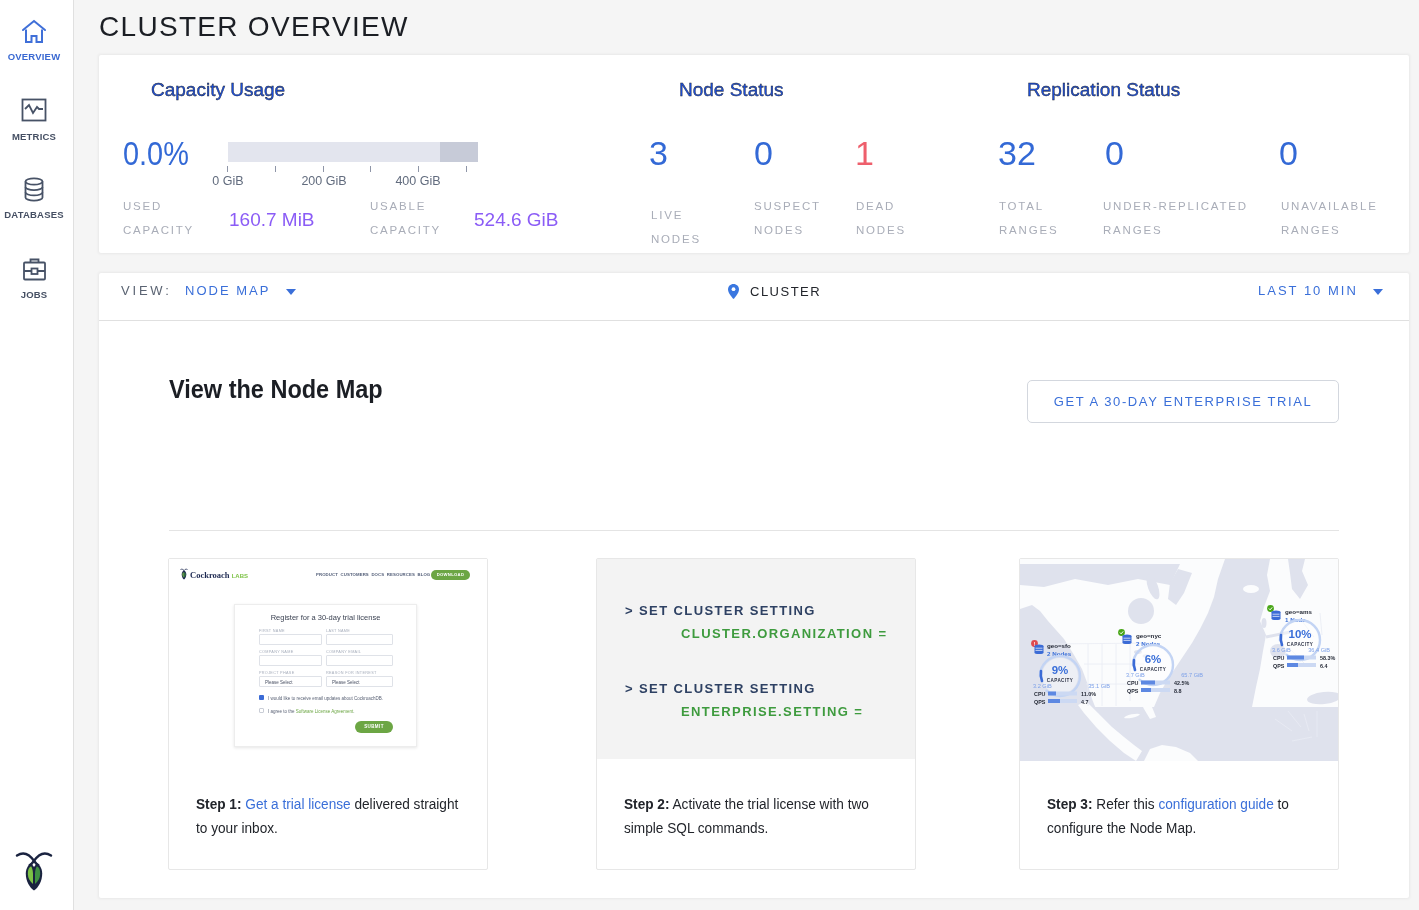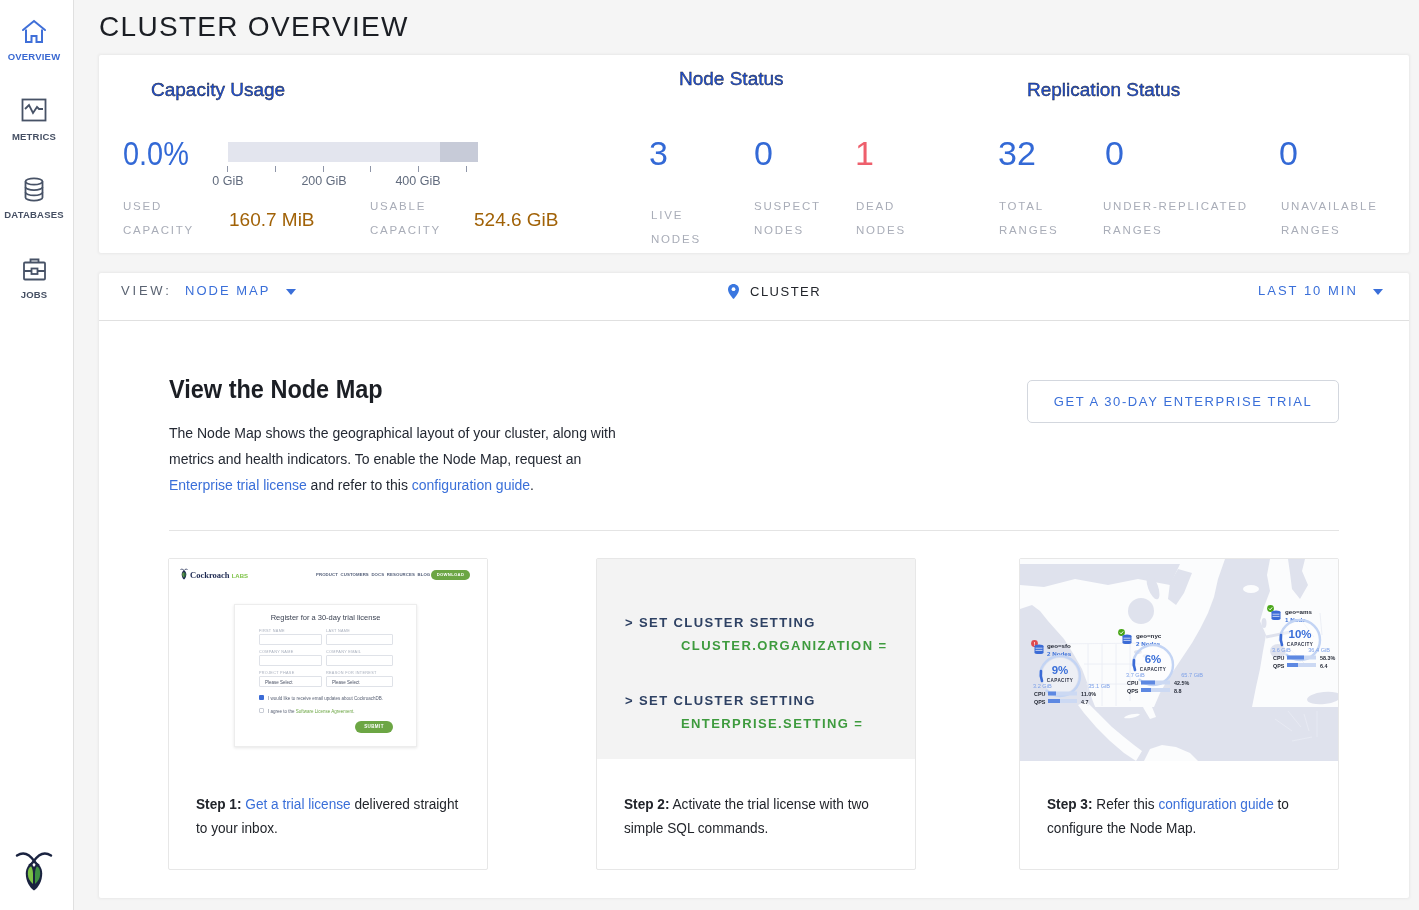--- a/index.html
+++ b/index.html
@@ -18,21 +18,21 @@
 
 
 .card { position:absolute; background:#fff; box-shadow:0 0 3px 1px rgba(0,0,0,0.055); border-radius:2px; }
 #summary { left:99px; top:55px; width:1310px; height:198px; }
 #lower { left:99px; top:273px; width:1310px; height:625px; }
 
 .sectitle { position:absolute; font-size:19px; font-weight:500; color:#1d4ed8; line-height:1;margin-left:28px; -webkit-text-stroke:0.4px #22252b; }
 .bignum { position:absolute; font-size:34px; color:#3369d6; line-height:1; }
 .bignum.red { color:#ee5f6c; }
 .statlabel { position:absolute; font-size:11.5px; font-weight:400; letter-spacing:1.8px; color:#a9adb8; line-height:24px; }
-.statval { position:absolute; font-size:19px; color:#a16207; line-height:1; }
+.statval { position:absolute; font-size:19px; color:#8b5cf6; line-height:1; }
 
 
 #capbar { position:absolute; left:129px; top:87px; width:250px; height:20px; background:#e3e5ee; }
 #capbar .dark { position:absolute; right:0; top:0; width:38px; height:20px; background:#c7cbd8; }
 .tick { position:absolute; top:111px; width:1px; height:6px; background:#8f96a8; }
 .ticklabel { position:absolute; top:119px; font-size:12.5px; color:#626c7e; width:80px; text-align:center; }
 
 
 #viewbar { position:absolute; left:0; top:0; width:1310px; height:48px; border-bottom:1px solid #e0e0e0; font-size:13px; }
 #viewbar .lbl { color:#5a6372; letter-spacing:2.8px; }
@@ -46,21 +46,21 @@
 a.lk { color:#3a6fd9; text-decoration:none; }
 #trialbtn { position:absolute; left:1027px; top:380px; width:312px; height:43px; border:1px solid #d3d7de; border-radius:5px; background:#fff; color:#3a6fd9; font-size:13px; letter-spacing:1.6px; text-align:center; line-height:41px; }
 #sep { position:absolute; left:169px; top:530px; width:1170px; height:1px; background:#e4e4e4; }
 
 
 .stepcard { position:absolute; width:320px; height:312px; border:1px solid #e7e7e7; border-radius:2px; background:#fff; }
 .steptext { position:absolute; left:27px; top:233px; width:320px; font-size:15.5px; line-height:24px; color:#22252b; transform:scaleX(0.88); transform-origin:left; }
 
 
 .codeblock { position:absolute; left:0; top:0; width:318px; height:200px; background:#f3f3f3; }
-.codeline { position:absolute; font-weight:bold; font-size:13px; letter-spacing:1.4px; color:#2e4163; white-space:nowrap; line-height:1;margin-top:12px; }
+.codeline { position:absolute; font-weight:bold; font-size:13px; letter-spacing:1.4px; color:#2e4163; white-space:nowrap; line-height:1; }
 .codeline.green { color:#3e9b3e; }
 
 
 .minisite { position:absolute; left:0; top:0; width:318px; height:202px; background:#fff; overflow:hidden; }
 </style>
 </head>
 <body>
 
 <div class="sidebar">
 
@@ -125,21 +125,21 @@
   <div class="tick" style="left:319px;"></div>
   <div class="tick" style="left:367px;"></div>
   <div class="ticklabel" style="left:89px;">0 GiB</div>
   <div class="ticklabel" style="left:185px;">200 GiB</div>
   <div class="ticklabel" style="left:279px;">400 GiB</div>
   <div class="statlabel" style="left:24px; top:139px;">USED<br>CAPACITY</div>
   <div class="statval" style="left:130px; top:155px;">160.7 MiB</div>
   <div class="statlabel" style="left:271px; top:139px;">USABLE<br>CAPACITY</div>
   <div class="statval" style="left:375px; top:155px;">524.6 GiB</div>
 
-  <div class="sectitle" style="left:552px; top:14px;">Node Status</div>
+  <div class="sectitle" style="left:552px; top:25px;">Node Status</div>
   <div class="bignum" style="left:550px; top:80.5px;">3</div>
   <div class="bignum" style="left:655px; top:80.5px;">0</div>
   <div class="bignum red" style="left:756px; top:80.5px;">1</div>
   <div class="statlabel" style="left:552px; top:148px;">LIVE<br>NODES</div>
   <div class="statlabel" style="left:655px; top:139px;">SUSPECT<br>NODES</div>
   <div class="statlabel" style="left:757px; top:139px;">DEAD<br>NODES</div>
 
   <div class="sectitle" style="left:900px; top:25px;">Replication Status</div>
   <div class="bignum" style="left:899px; top:80.5px;">32</div>
   <div class="bignum" style="left:1006px; top:80.5px;">0</div>
@@ -157,21 +157,20 @@
     <svg class="abs" style="left:629px; top:11px;" width="11" height="15" viewBox="0 0 11 15">
       <path d="M5.5 0 C2.4 0 0 2.4 0 5.4 C0 9.4 5.5 15 5.5 15 C5.5 15 11 9.4 11 5.4 C11 2.4 8.6 0 5.5 0 Z" fill="#3a77e0"></path>
       <circle cx="5.5" cy="5.2" r="1.9" fill="#fff"></circle>
     </svg>
     <span class="abs dark" style="left:651px; top:11px;">CLUSTER</span>
     <span class="abs blue" style="left:1159px; top:10px;">LAST 10 MIN</span>
     <span class="abs caret" style="left:1274px; top:16px;"></span>
   </div>
 
   <h2 class="nm" style="left:70px; top:104px;">View the Node Map</h2>
-  <div class="nmpara" style="left:70px; top:147px;">The Node Map shows the geographical layout of your cluster, along with<br>metrics and health indicators. To enable the Node Map, request an<br><a class="lk" href="#">Enterprise trial license</a> and refer to this <a class="lk" href="#">configuration guide</a>.</div>
   <div id="trialbtn" style="left:928px; top:107px;">GET A 30-DAY ENTERPRISE TRIAL</div>
   <div id="sep" style="left:70px; top:257px;"></div>
 
   <div class="stepcard" style="left:69px; top:285px;" id="sc1">
     <div class="minisite">
 
       <svg class="abs" style="left:11px; top:9px;" width="8" height="14" viewBox="0 0 8 14" fill="none">
         <path d="M0.5 1.5 C1.6 0.9, 2.9 1.1, 4 2.5 C5.1 1.1, 6.4 0.9, 7.5 1.5" stroke="#1d2951" stroke-width="0.8"></path>
         <path d="M4 2.2 C2.5 3.2, 1.7 4.5, 1.7 6.3 C1.7 8.8, 2.7 10.6, 4 11.6 C5.3 10.6, 6.3 8.8, 6.3 6.3 C6.3 4.5, 5.5 3.2, 4 2.2 Z" fill="#1d2951"></path>
         <path d="M2.4 5.8 C2.6 5 3 4.4 3.5 4 C3.7 5 3.7 6.2 3.7 7.2 L3.7 9.8 C2.9 9 2.4 7.5 2.4 6.5 Z" fill="#7cc245"></path>

